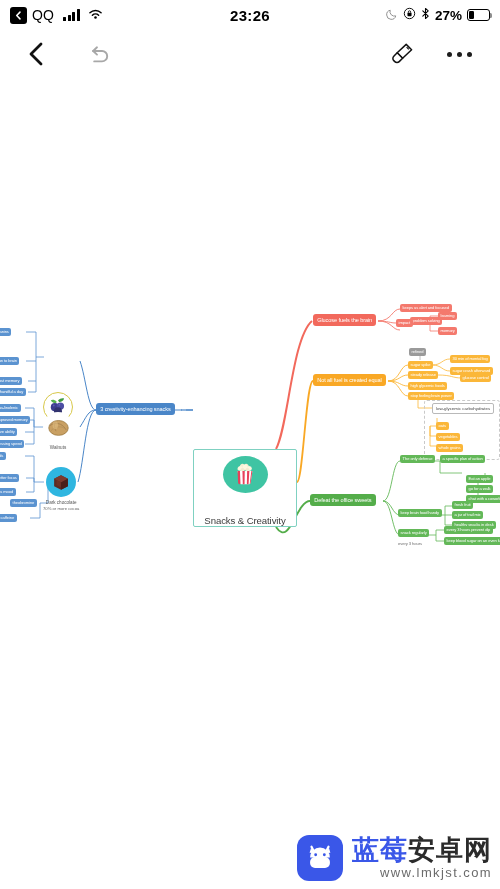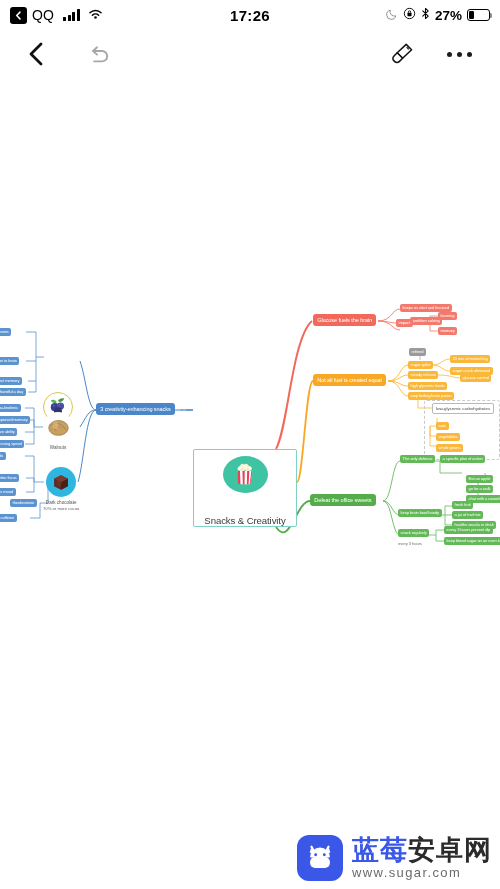--- a/index.html
+++ b/index.html
@@ -109,21 +109,21 @@
   .img-node { position: absolute; display: flex; flex-direction: column; align-items: center; }
   .img-circle {
     width: 30px; height: 30px; border-radius: 50%;
     display: flex; align-items: center; justify-content: center; overflow: hidden;
   }
   .img-cap { font-size: 4.6px; color: #555; margin-top: 2.5px; }
   .img-sub { font-size: 4.2px; color: #666; margin-top: 1.5px; }
 
   
   .watermark {
-    position: absolute; right: 8px; bottom: 8px; display: flex; align-items: center; gap: 9px;
+    position: absolute; right: 8px; bottom: 8px; display: flex; align-items: center; gap: 9px; text-align: right;
   }
   .wm-icon {
     width: 46px; height: 46px; border-radius: 12px; background: #3a57e8;
     display: flex; align-items: center; justify-content: center;
   }
   .wm-text { display: flex; flex-direction: column; }
   .wm-cn {
     font-size: 27px; font-weight: 700; color: #2b2b2b; letter-spacing: 1px; line-height: 1.05;
   }
   .wm-cn .hl { color: #3a57e8; }
@@ -149,21 +149,21 @@
           <i></i>
         </span>
       <span class="sb-wifi">
         <svg width="15" height="11" viewBox="0 0 16 12">
           <path d="M8 10.6 a1.4 1.4 0 1 0 0-2.8 a1.4 1.4 0 0 0 0 2.8z" fill="#000"></path>
           <path d="M4.6 6.8a4.9 4.9 0 0 1 6.8 0" fill="none" stroke="#000" stroke-width="1.6" stroke-linecap="round"></path>
           <path d="M1.9 4.1a8.7 8.7 0 0 1 12.2 0" fill="none" stroke="#000" stroke-width="1.6" stroke-linecap="round"></path>
         </svg>
       </span>
     </div>
-    <div class="sb-center">17:26</div>
+    <div class="sb-center">23:26</div>
     <div class="sb-right">
       <span>
         <svg width="12" height="12" viewBox="0 0 14 14">
             <path d="M11.4 9.2A5.2 5.2 0 0 1 4.9 2.6 5.4 5.4 0 1 0 11.4 9.2z" fill="none" stroke="#8c8c8c" stroke-width="1.1"></path>
           </svg>
       </span>
       <span>
         <svg width="13" height="13" viewBox="0 0 14 14">
           <circle cx="7" cy="7" r="5.6" fill="none" stroke="#000" stroke-width="1"></circle>
           <rect x="4.8" y="6.3" width="4.4" height="3.6" rx=".7" fill="#000"></rect>
@@ -406,17 +406,17 @@
         <path d="M8.5 7.5 L12 13 L7 12.5 Z" fill="#fff"></path>
         <path d="M27.5 7.5 L24 13 L29 12.5 Z" fill="#fff"></path>
         <path d="M7.5 17.5a10.5 10.5 0 0 1 21 0z" fill="#fff"></path>
         <rect x="7.5" y="17" width="21" height="11.5" rx="5.2" fill="#fff"></rect>
         <circle cx="13.4" cy="14.6" r="1.5" fill="#3a57e8"></circle>
         <circle cx="22.6" cy="14.6" r="1.5" fill="#3a57e8"></circle>
       </svg>
     </div>
     <div class="wm-text">
       <div class="wm-cn"><span class="hl">蓝莓</span><span>安卓网</span></div>
-      <div class="wm-url">www.sugar.com</div>
+      <div class="wm-url">www.lmkjst.com</div>
     </div>
   </div>
 
 </div>
 
 </body></html>

